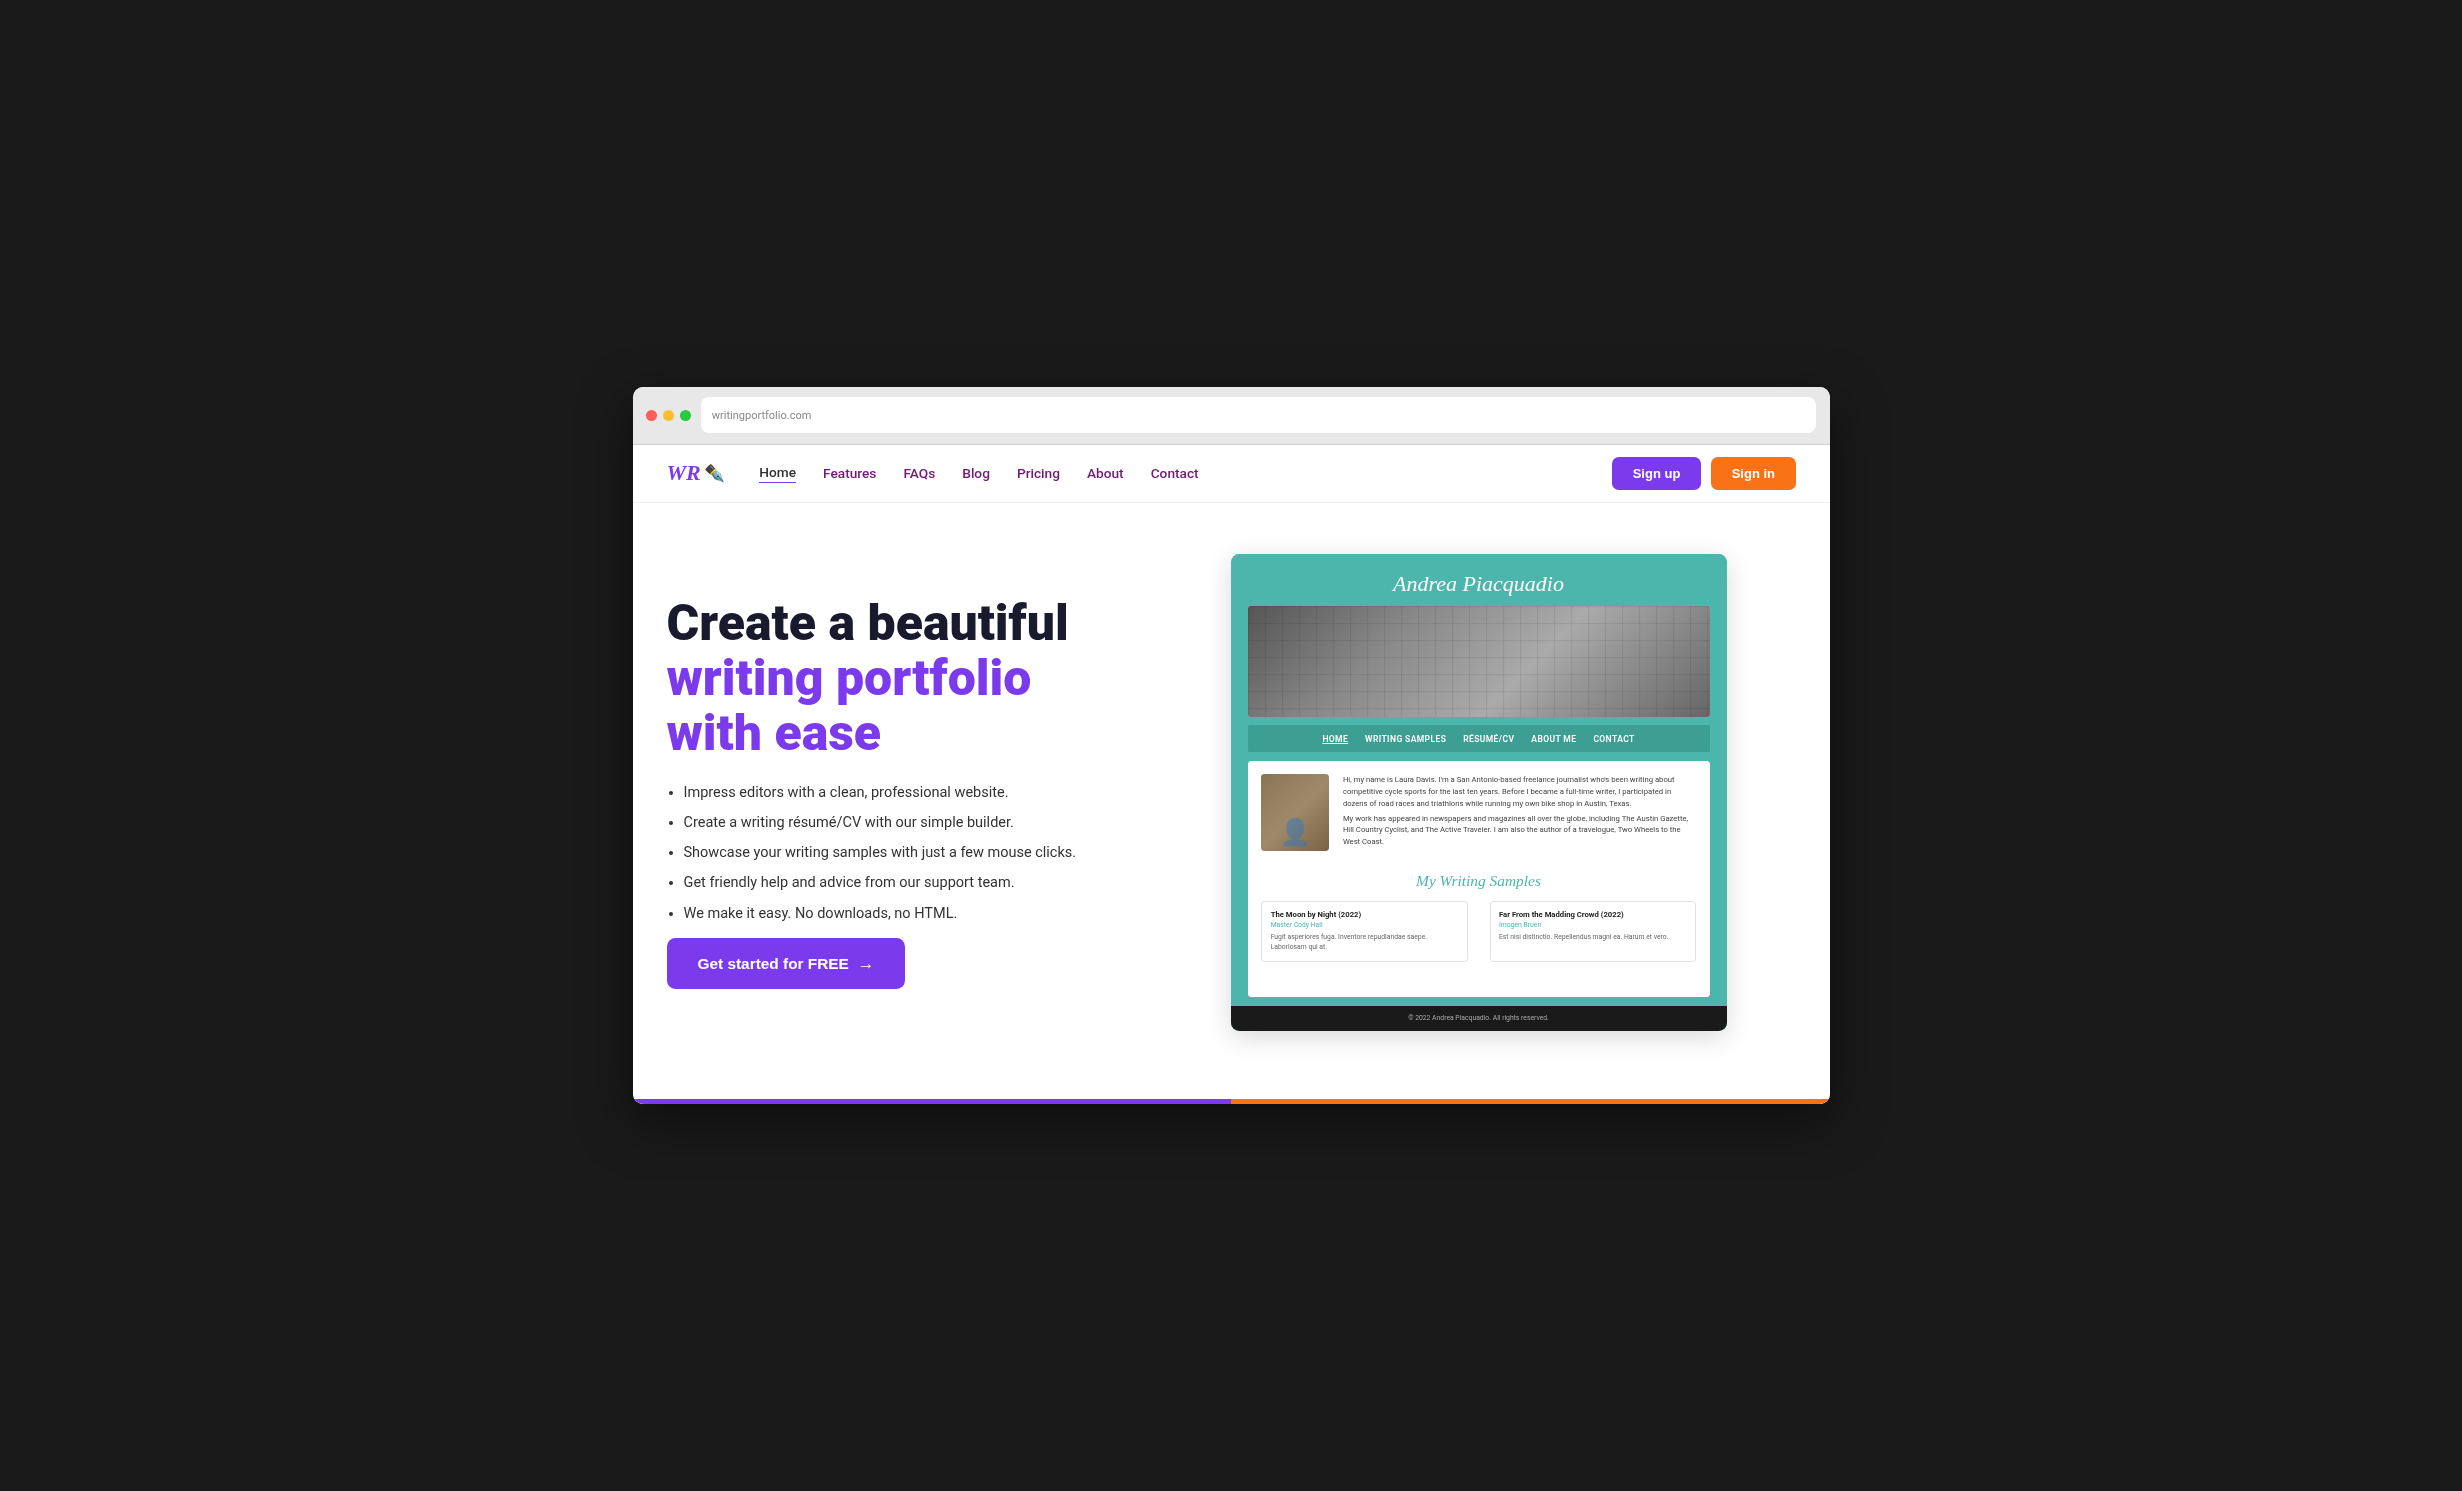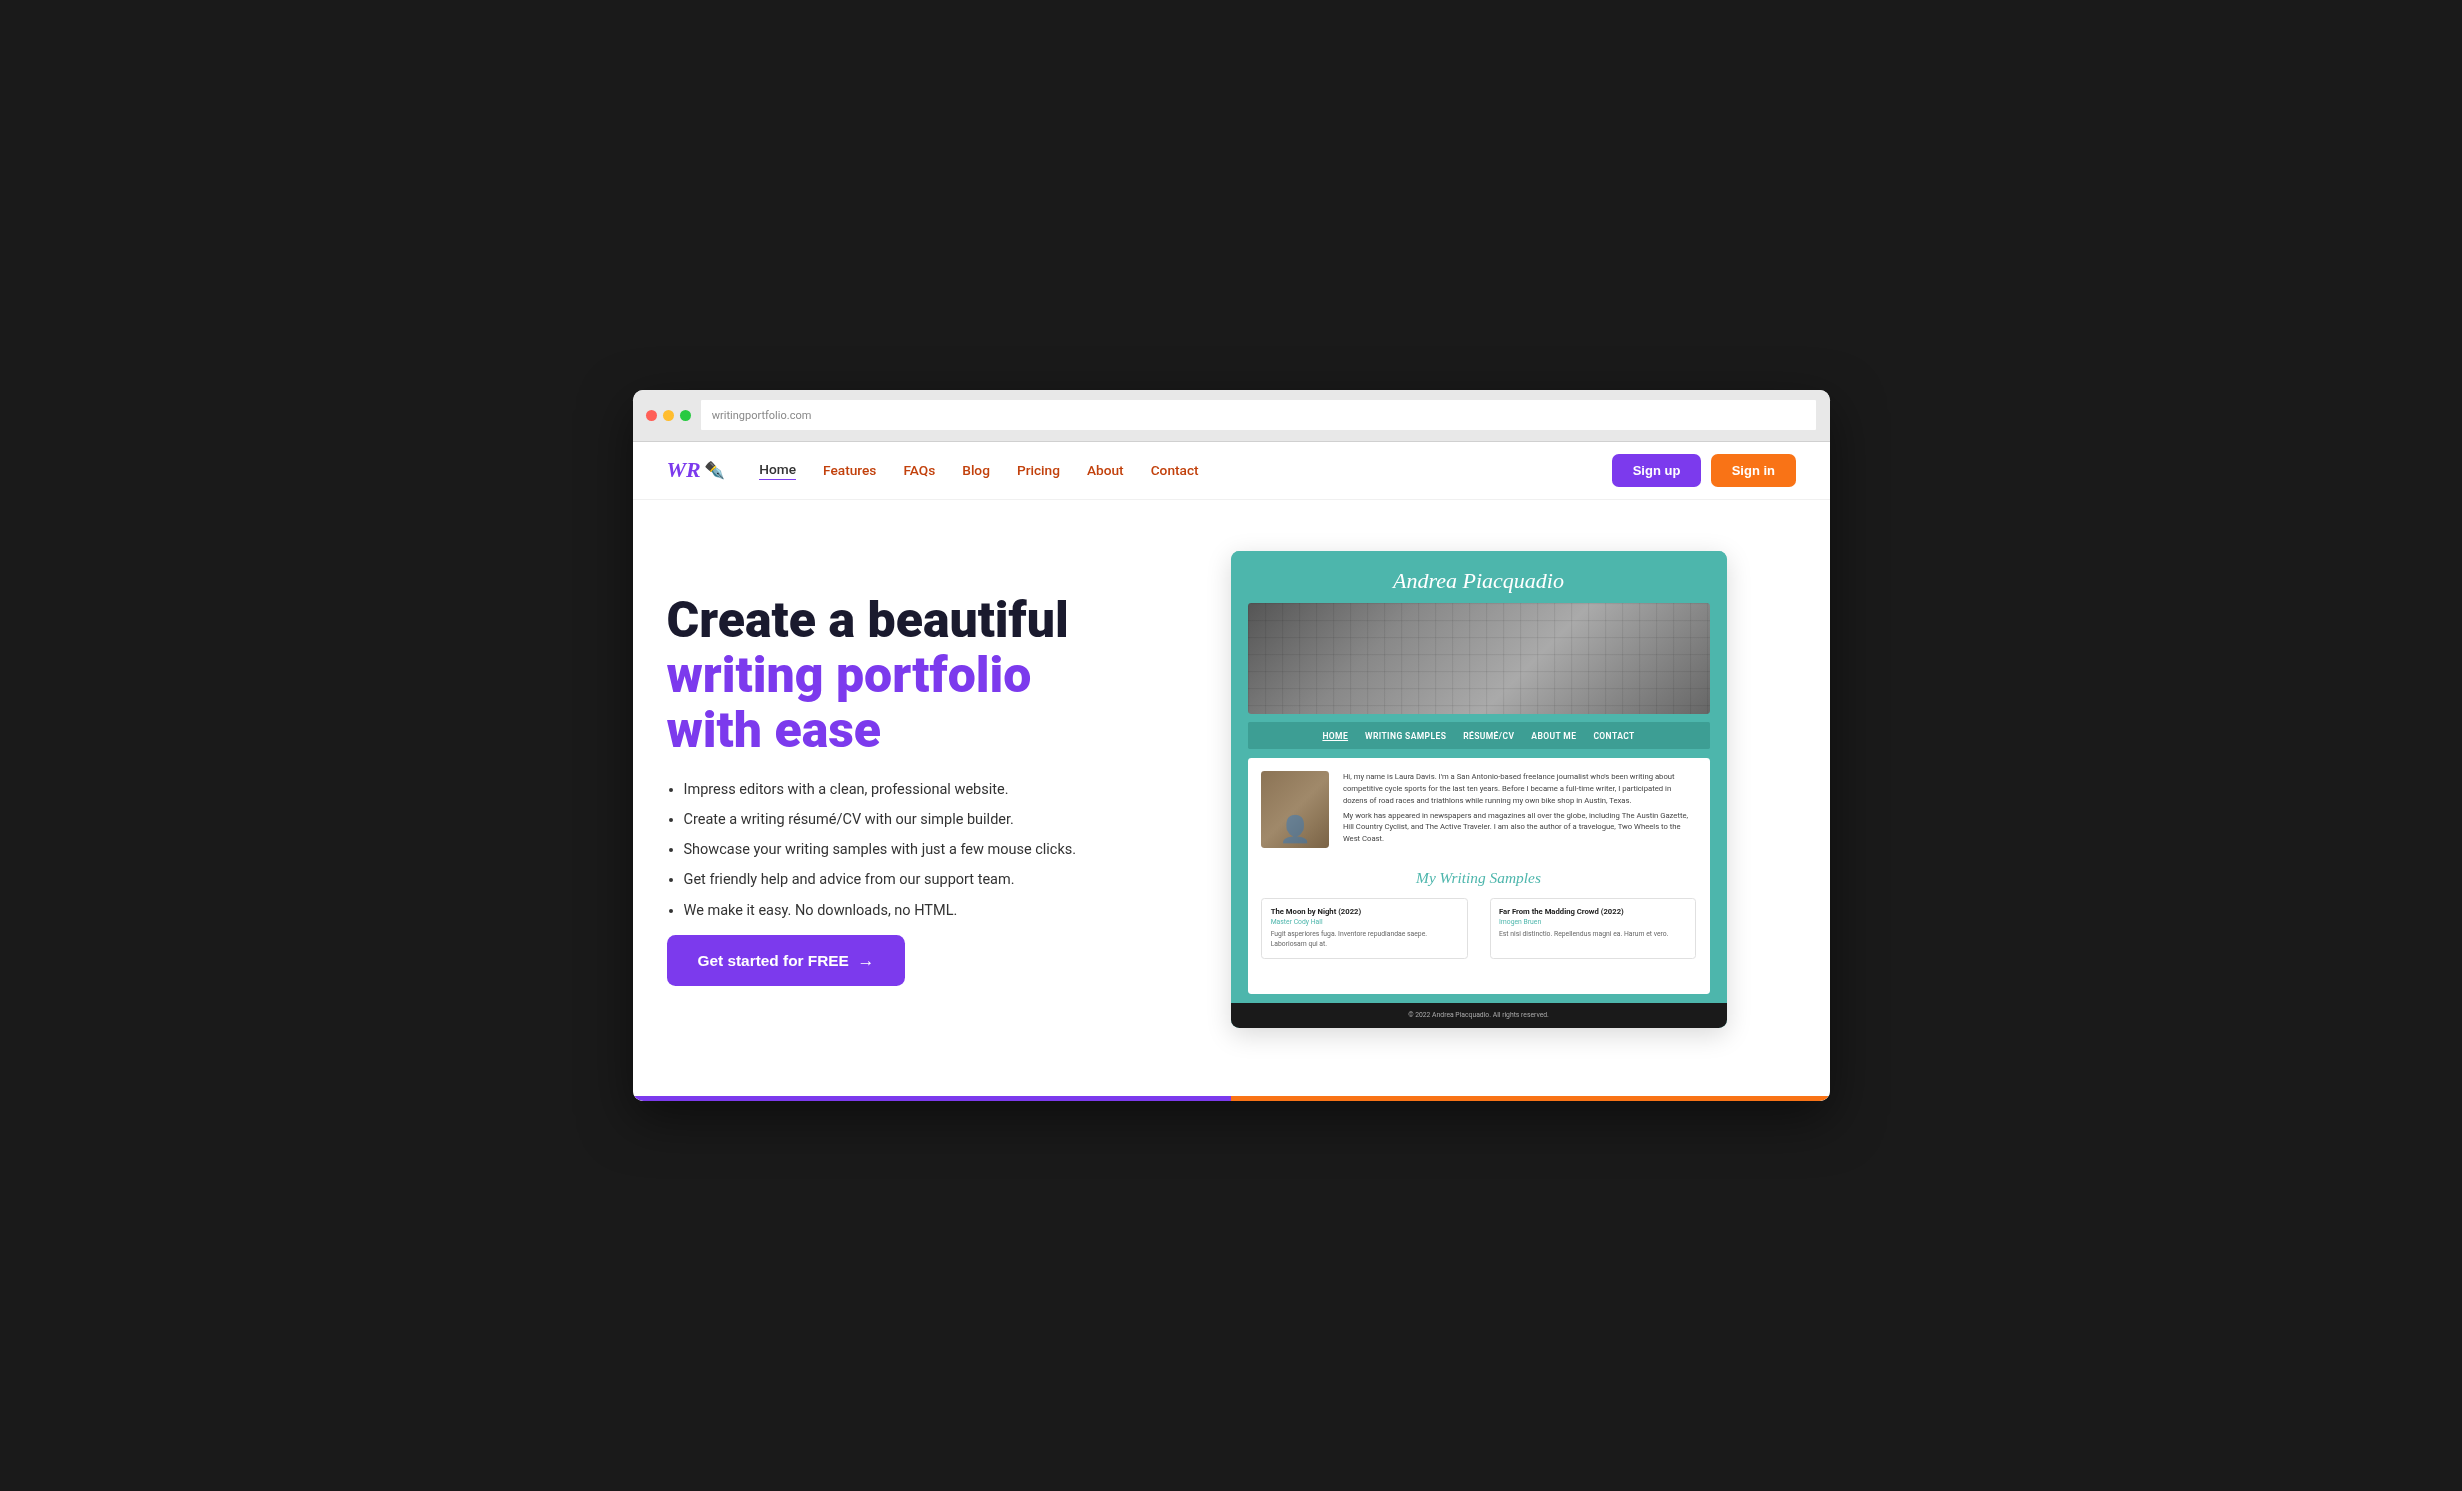--- a/index.html
+++ b/index.html
@@ -43,22 +43,22 @@
       border-radius: 50%;
     }
 
     .tl-red { background: #ff5f57; }
     .tl-yellow { background: #ffbd2e; }
     .tl-green { background: #28ca41; }
 
     .address-bar {
       flex: 1;
       background: white;
-      border-radius: 1px;
-      height: 30px;
+      border-radius: 8px;
+      height: 36px;
       display: flex;
       align-items: center;
       padding: 0 10.3px;
       font-size: 11px;
       color: #888;
     }
 
     .page-content {
       background: white;
     }
@@ -93,21 +93,21 @@
 
     .nav-links {
       display: flex;
       align-items: center;
       gap: 27px;
       flex: 1;
     }
 
     .nav-link {
       text-decoration: none;
-      color: #c2410c;
+      color: #701a75;
       font-size: 13.7px;
       font-weight: 500;
       cursor: pointer;
     }
 
     .nav-link.active {
       color: #333;
       border-bottom: 1.7px solid #7c3aed;
       padding-bottom: 1.7px;
     }

